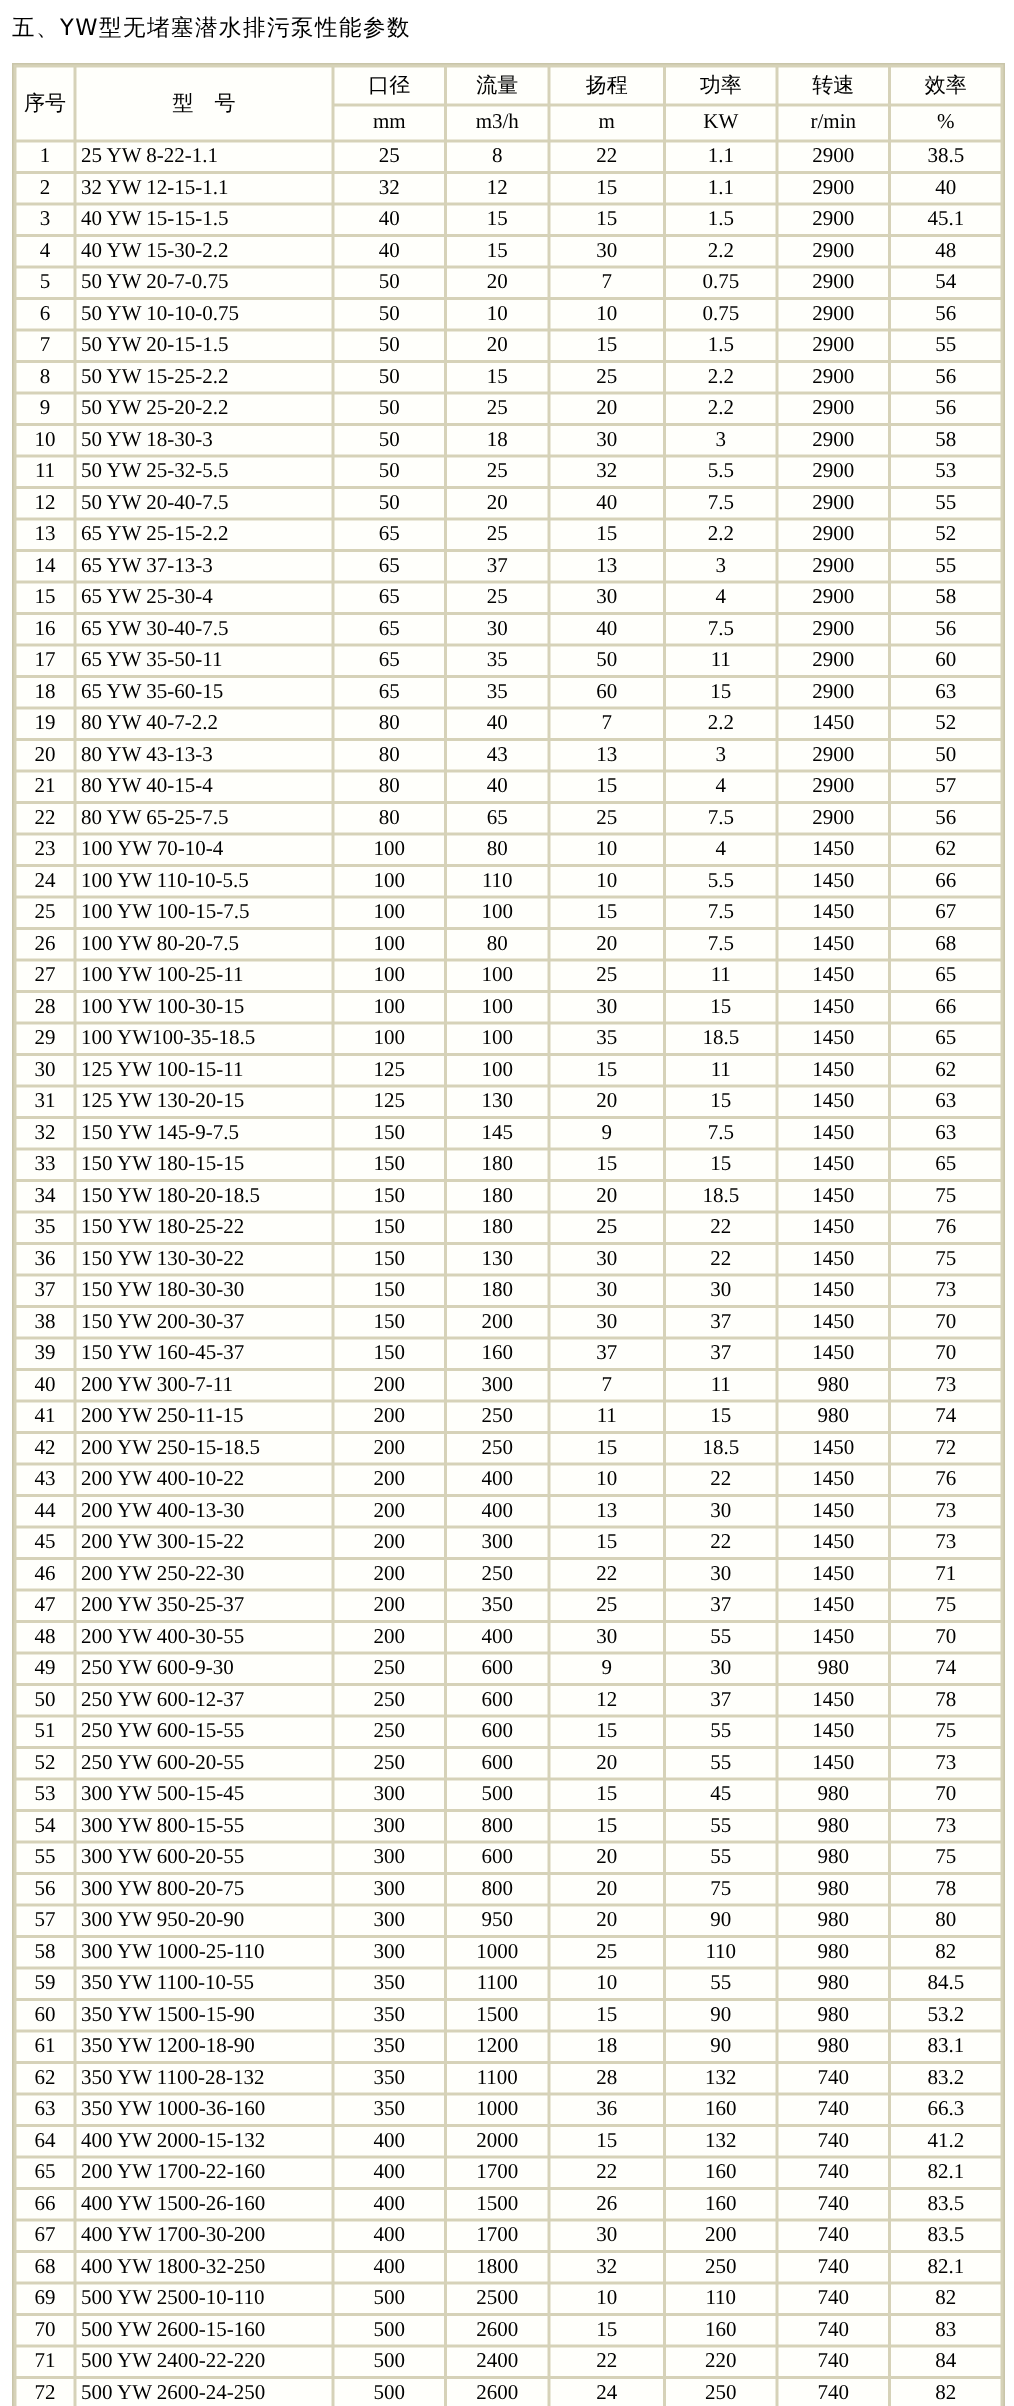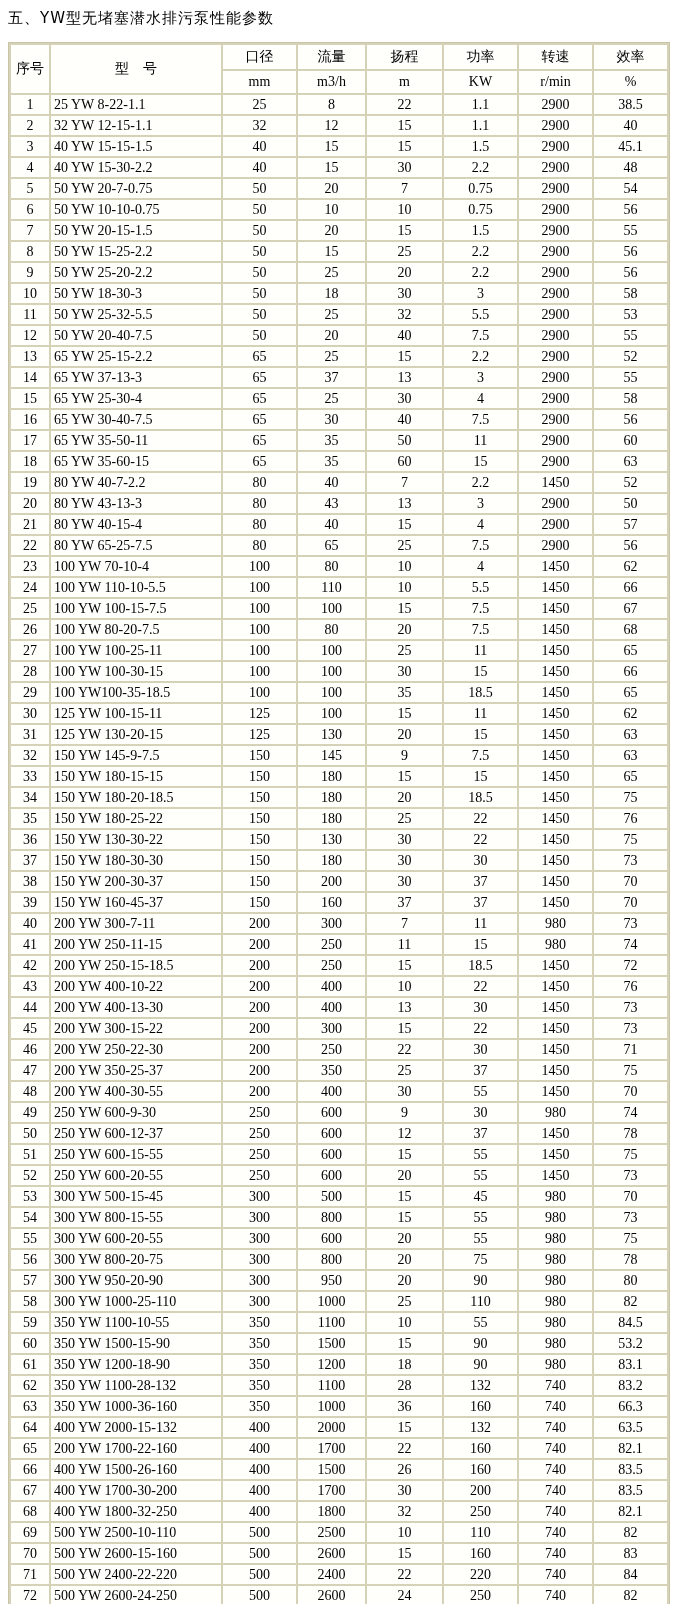--- a/index.html
+++ b/index.html
@@ -727,21 +727,21 @@
         <td>66.3</td>
       </tr>
       <tr>
         <td>64</td>
         <td class="model">400 YW 2000-15-132</td>
         <td>400</td>
         <td>2000</td>
         <td>15</td>
         <td>132</td>
         <td>740</td>
-        <td>63.5</td>
+        <td>41.2</td>
       </tr>
       <tr>
         <td>65</td>
         <td class="model">200 YW 1700-22-160</td>
         <td>400</td>
         <td>1700</td>
         <td>22</td>
         <td>160</td>
         <td>740</td>
         <td>82.1</td>

